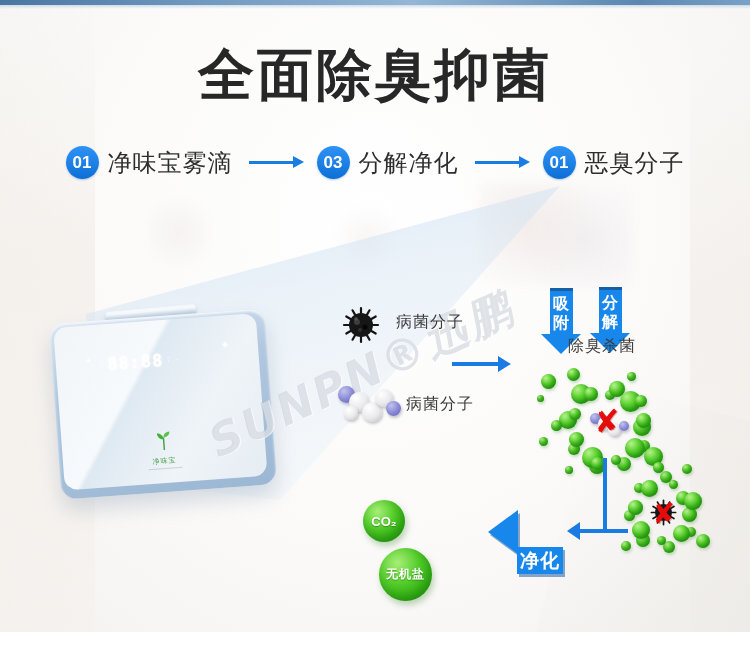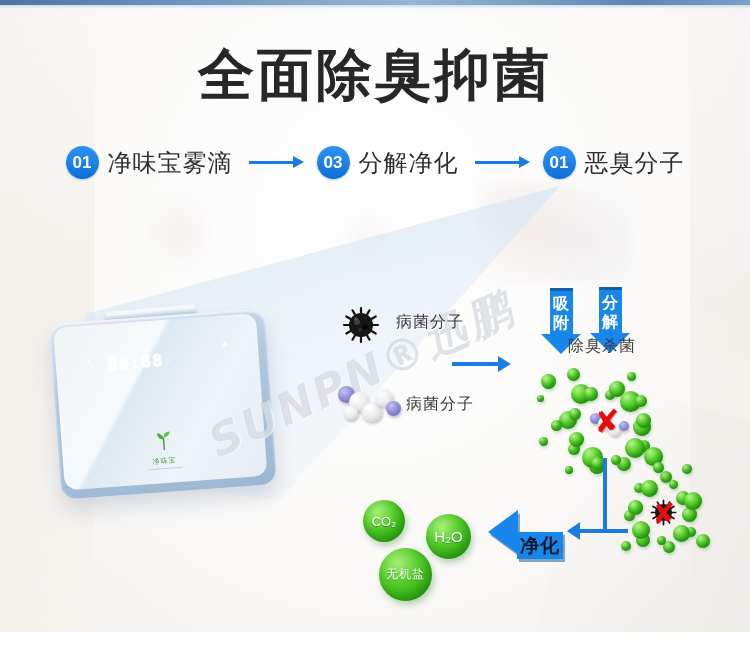--- a/index.html
+++ b/index.html
@@ -120,27 +120,27 @@
   .mini-germ { position:absolute; left:650px; top:499px; }
 
   
   .conn-v { position:absolute; left:603px; top:458px; width:4px; height:73px; background:#1a7ce2; }
   .conn-h { position:absolute; left:580px; top:529px; width:48px; height:4px; background:#1a7ce2; }
   .conn-h::before { content:""; position:absolute; left:-13px; top:-7px;
     border-right:13px solid #1a7ce2; border-top:9px solid transparent; border-bottom:9px solid transparent; }
   .purify-tri { position:absolute; left:488px; top:510px; width:0; height:0;
     border-right:30px solid #1787ec; border-top:22px solid transparent; border-bottom:22px solid transparent;
     filter:drop-shadow(2px 3px 0 rgba(16,82,150,.5)); }
-  .purify-block { position:absolute; left:517px; top:532px; width:46px; height:27px;
-    background:#1787ec; color:#0f172a; font-size:19px; font-weight:bold; letter-spacing:1px;
+  .purify-block { position:absolute; left:517px; top:547px; width:46px; height:27px;
+    background:#1787ec; color:#ffffff; font-size:19px; font-weight:bold; letter-spacing:1px;
     display:flex; align-items:center; justify-content:center;
     box-shadow:2px 3px 0 rgba(16,82,150,.5); }
 
   
-  .prod { position:absolute; border-radius:50%; color:#fff; font-weight:normal;
+  .prod { position:absolute; border-radius:50%; color:#fff; font-weight:bold;
     display:flex; align-items:center; justify-content:center;
     background:radial-gradient(circle at 35% 28%, #a7ef77 0%, #52cb29 42%, #2cab10 78%, #1d8d06 100%);
     box-shadow:inset -3px -5px 8px rgba(20,100,8,.35), 2px 4px 6px rgba(40,120,25,.3);
     text-shadow:0 1px 1px rgba(20,90,10,.5); }
   .p-co2 { left:363px; top:500px; width:42px; height:42px; font-size:13px; }
   .p-h2o { left:426px; top:514px; width:45px; height:45px; font-size:15px; }
   .p-salt { left:379px; top:548px; width:53px; height:53px; font-size:12px; letter-spacing:1px; }
 </style>
 </head>
 <body>
@@ -328,16 +328,15 @@
     </svg>
   </div>
   <span class="red-x x2">✘</span>
 
   <div class="conn-v"></div>
   <div class="conn-h"></div>
   <div class="purify-tri"></div>
   <div class="purify-block">净化</div>
 
   <div class="prod p-co2">CO₂</div>
-  <div class="prod p-h2o">H₂O</div>
   <div class="prod p-salt">无机盐</div>
 
 </div>
 
 </body></html>

